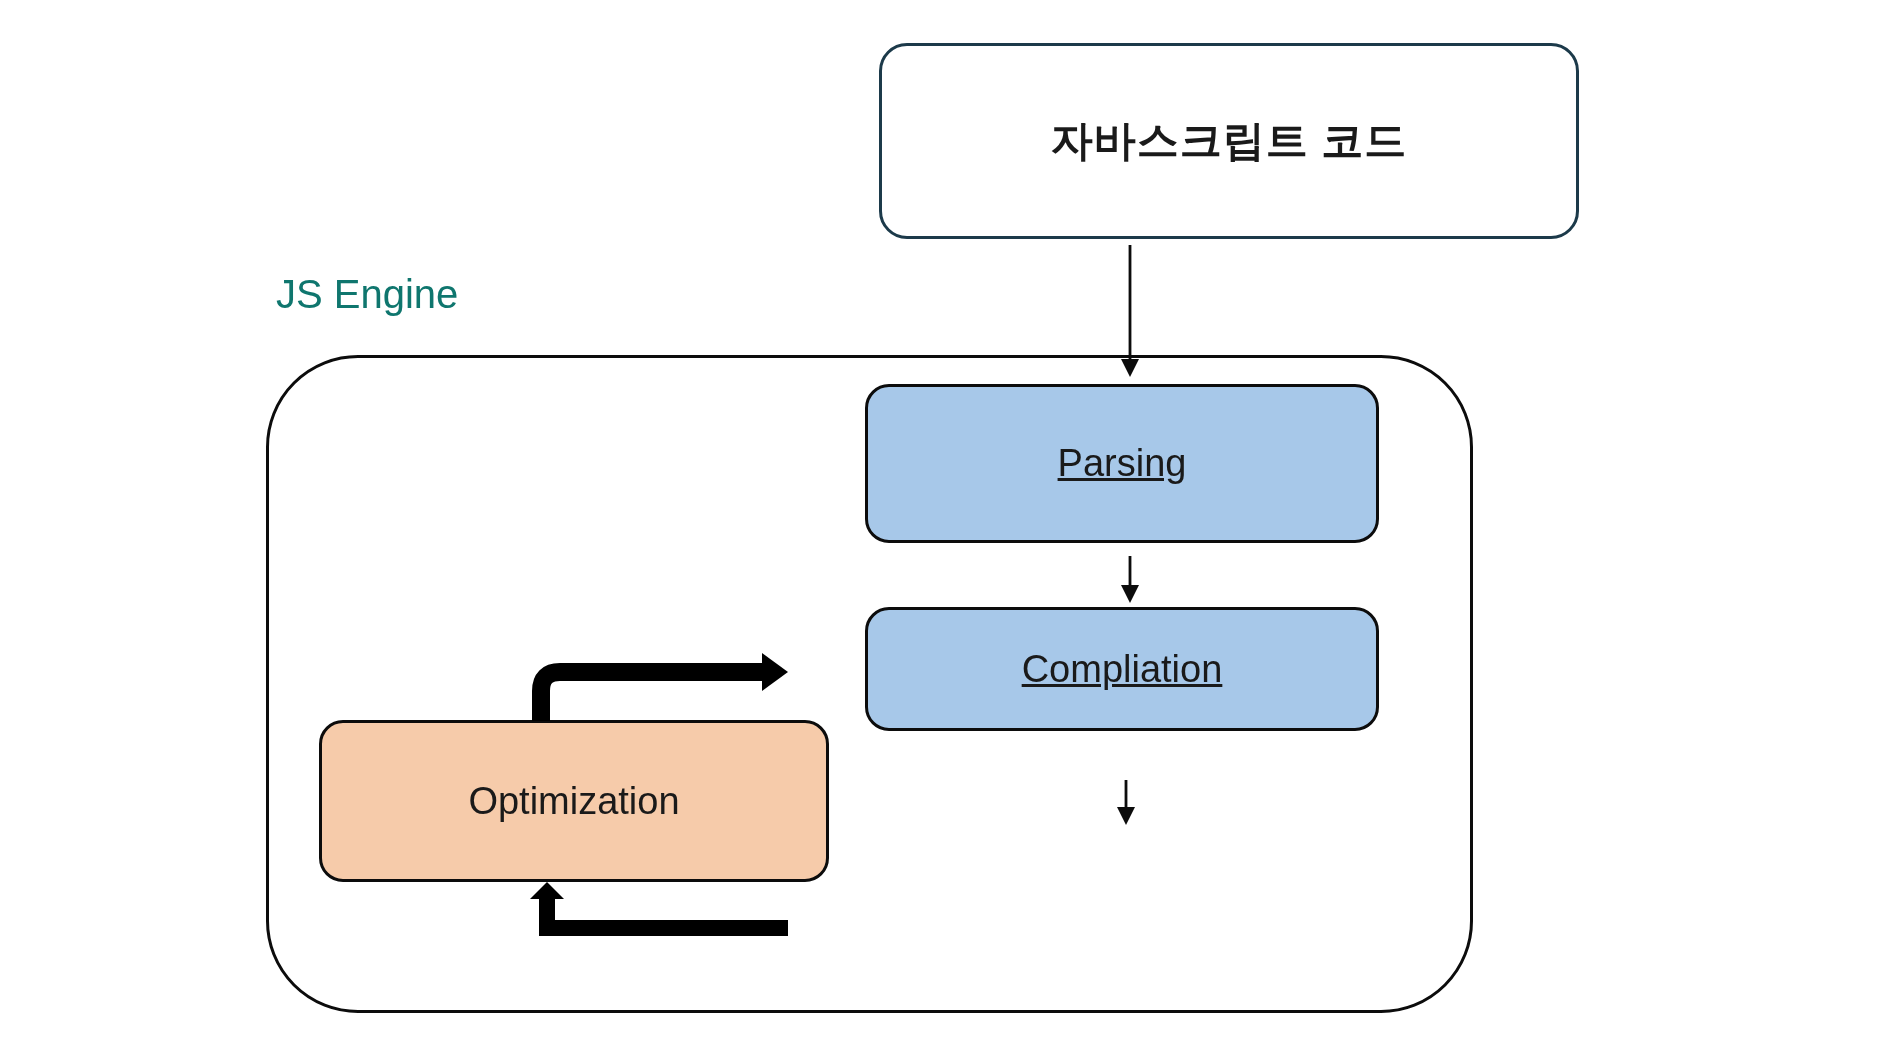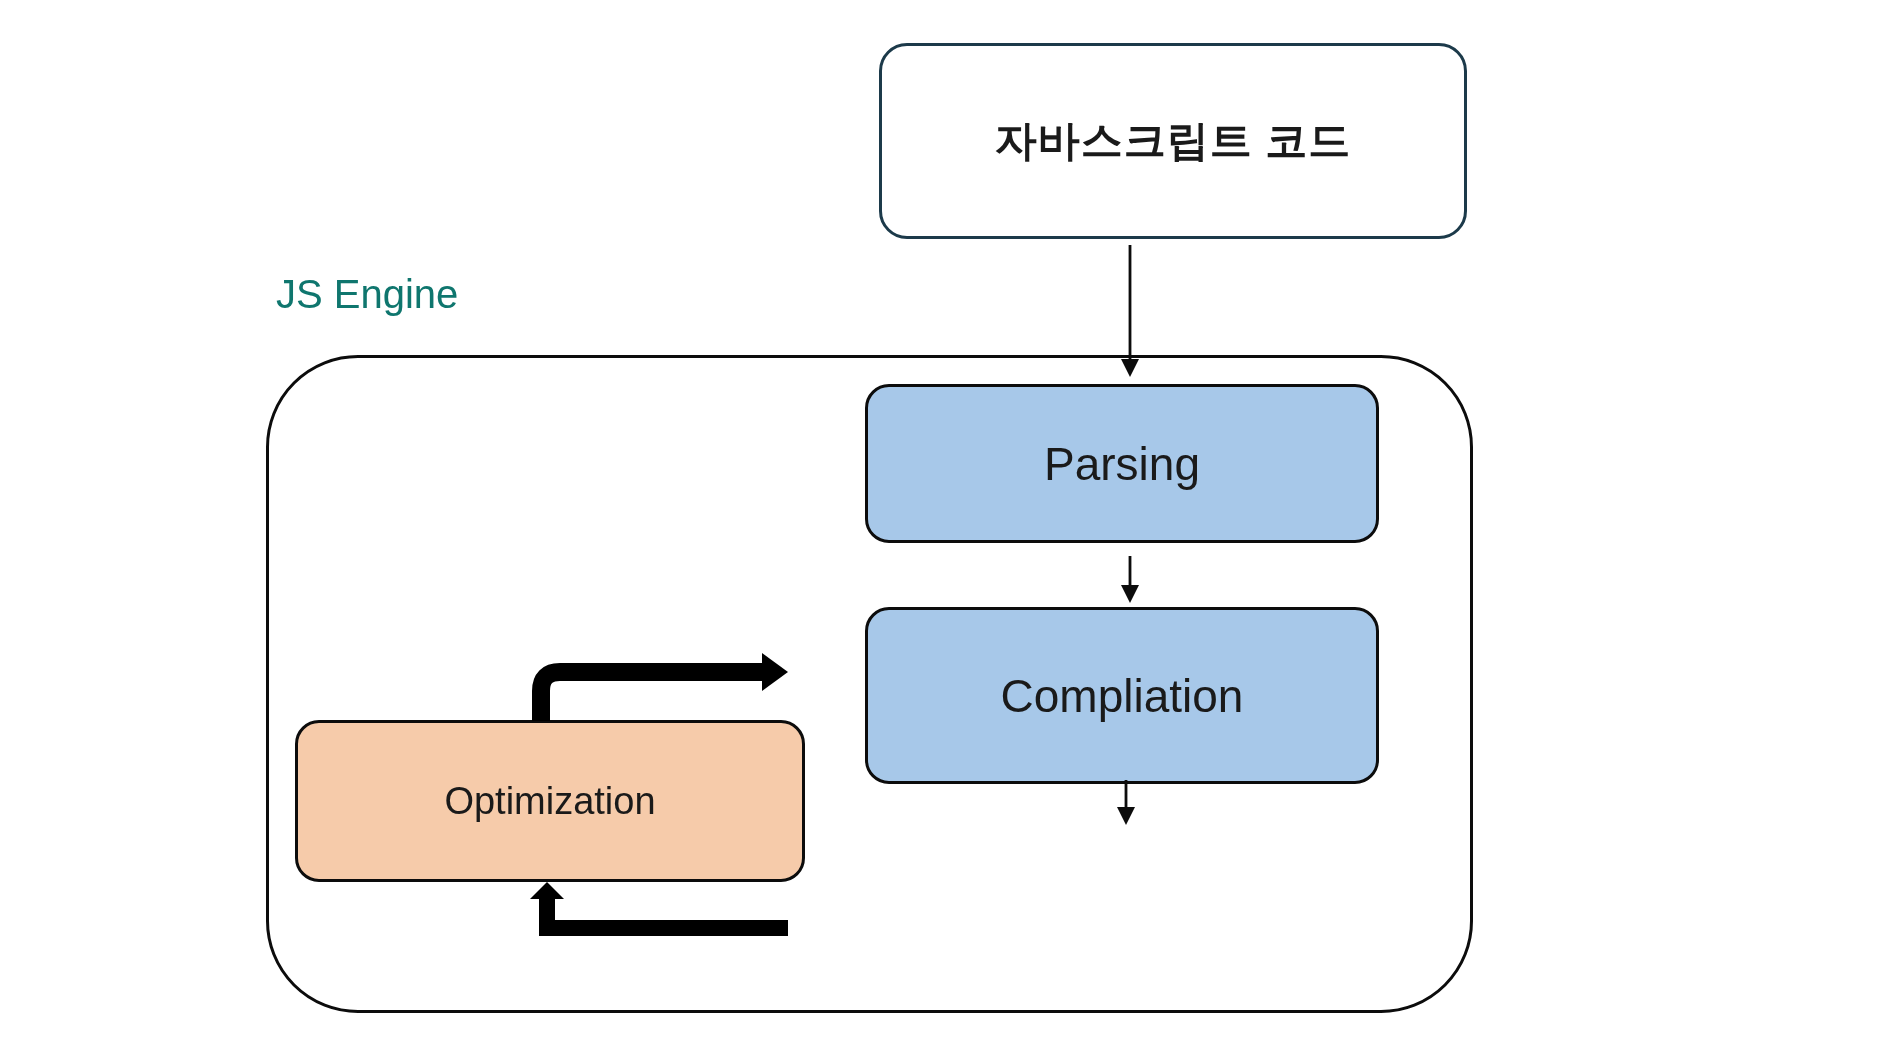--- a/index.html
+++ b/index.html
@@ -19,21 +19,21 @@
     position: absolute;
     box-sizing: border-box;
     display: flex;
     align-items: center;
     justify-content: center;
     text-align: center;
     color: #1a1a1a;
   }
   .source-box {
     left: 879px; top: 43px;
-    width: 588px; height: 196px;
+    width: 700px; height: 196px;
     background: #ffffff;
     border: 3px solid #1c3a4a;
     border-radius: 28px;
     font-size: 42px;
     font-weight: bold;
     letter-spacing: 1px;
   }
   .engine-label {
     position: absolute;
     left: 276px; top: 272px;
@@ -49,24 +49,25 @@
     background: #ffffff;
     border: 3px solid #0c0c0c;
     border-radius: 92px;
   }
   .stage {
     left: 865px;
     width: 514px; height: 159px;
     background: #a7c8e9;
     border: 3px solid #0c0c0c;
     border-radius: 24px;
-    font-size: 46px;
+    font-size: 38px;
+    text-decoration: underline;
   }
   .stage-parsing   { top: 384px; }
-  .stage-compliation { top: 607px; height: 177px; }
+  .stage-compliation { top: 607px; height: 124px; }
   .stage-execution { top: 828px; }
   .optimization-box {
     left: 295px; top: 720px;
     width: 510px; height: 162px;
     background: #f6cbaa;
     border: 3px solid #0c0c0c;
     border-radius: 24px;
     font-size: 38px;
   }
   .arrows-layer {
@@ -97,21 +98,21 @@
 
   <div class="box stage stage-parsing" style="background-color: rgb(167, 200, 233);">
     <span>Parsing</span>
   </div>
 
   <div class="box stage stage-compliation" style="background-color: rgb(167, 200, 233);">
     <span>Compliation</span>
   </div>
 
 
-  <div class="box optimization-box" style="background-color: rgb(246, 203, 170);">
+  <div class="box optimization-box" style="background-color: rgb(246, 203, 170); margin-left: 24px;">
     <span>Optimization</span>
   </div>
 
   <svg class="arrows-layer" viewBox="0 0 1886 1054">
 
     <g>
       <line class="thin-stem" x1="1130" y1="245" x2="1130" y2="361"></line>
       <polygon class="thin-head" points="1130,377 1121,359 1139,359"></polygon>
     </g>
 

